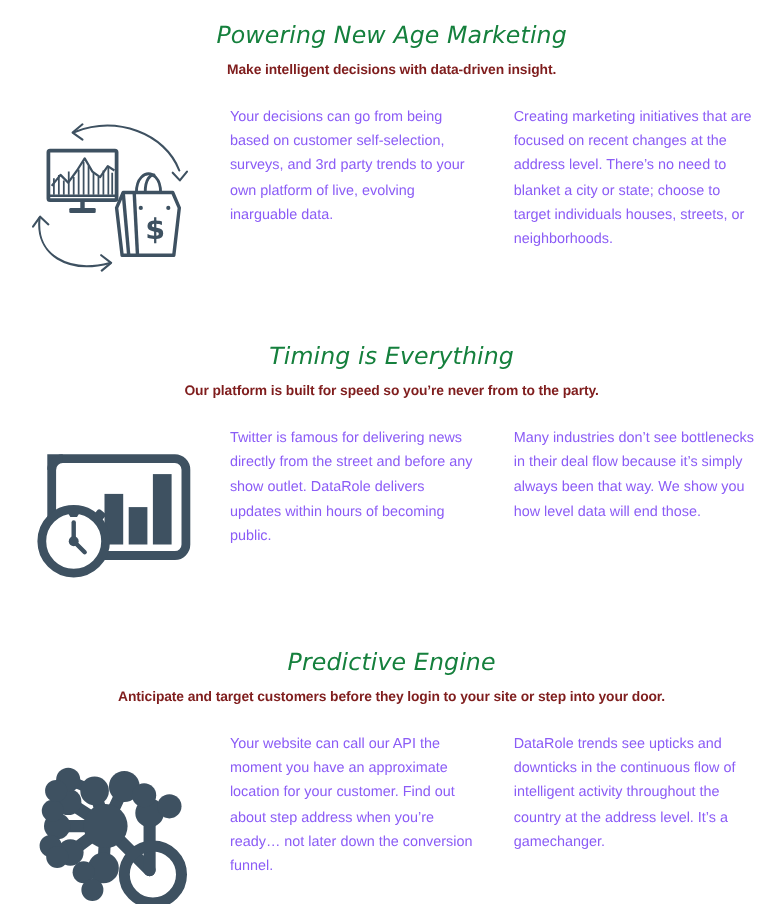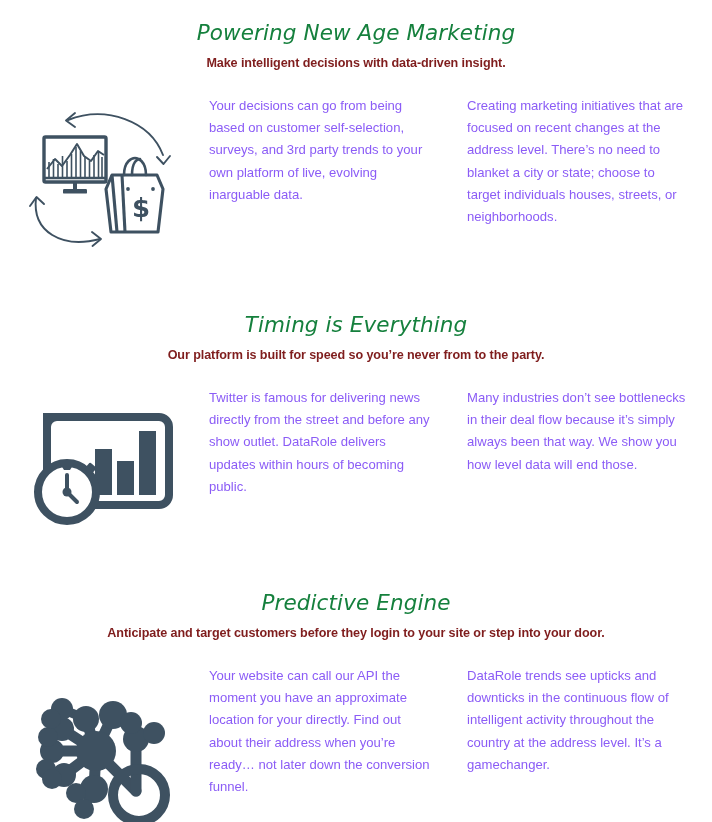--- a/index.html
+++ b/index.html
@@ -259,21 +259,21 @@
             <circle cx="66" cy="138" r="10" fill="#3e5161"></circle>
             <circle cx="136" cy="62" r="11" fill="#3e5161"></circle>
             <circle cx="33" cy="48" r="10" fill="#3e5161"></circle>
 
             <circle cx="121" cy="124" r="26" fill="none" stroke="#3e5161" stroke-width="10"></circle>
           </svg>
         </span>
       </div>
 
       <div class="col col-left">
-        <p>Your website can call our API the moment you have an approximate location for your directly. Find out about their address when you’re ready… not later down the conversion funnel.</p>
+        <p>Your website can call our API the moment you have an approximate location for your customer. Find out about step address when you’re ready… not later down the conversion funnel.</p>
       </div>
       <div class="col col-right">
         <p>DataRole trends see upticks and downticks in the continuous flow of intelligent activity throughout the country at the address level. It’s a gamechanger.</p>
       </div>
     </div>
   </div>
 
 </div>
 
 </body></html>

